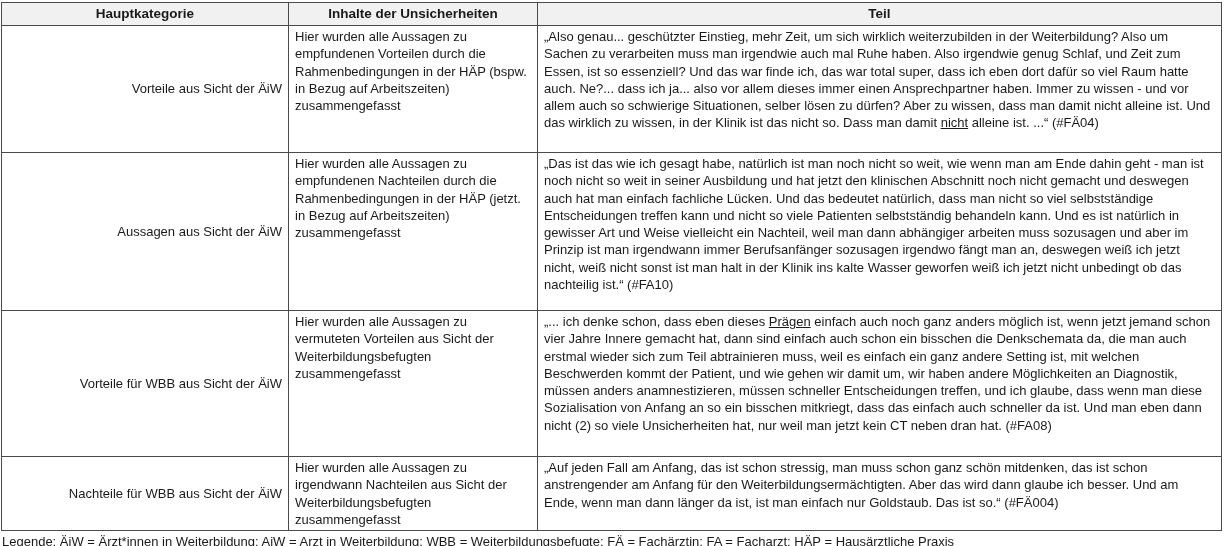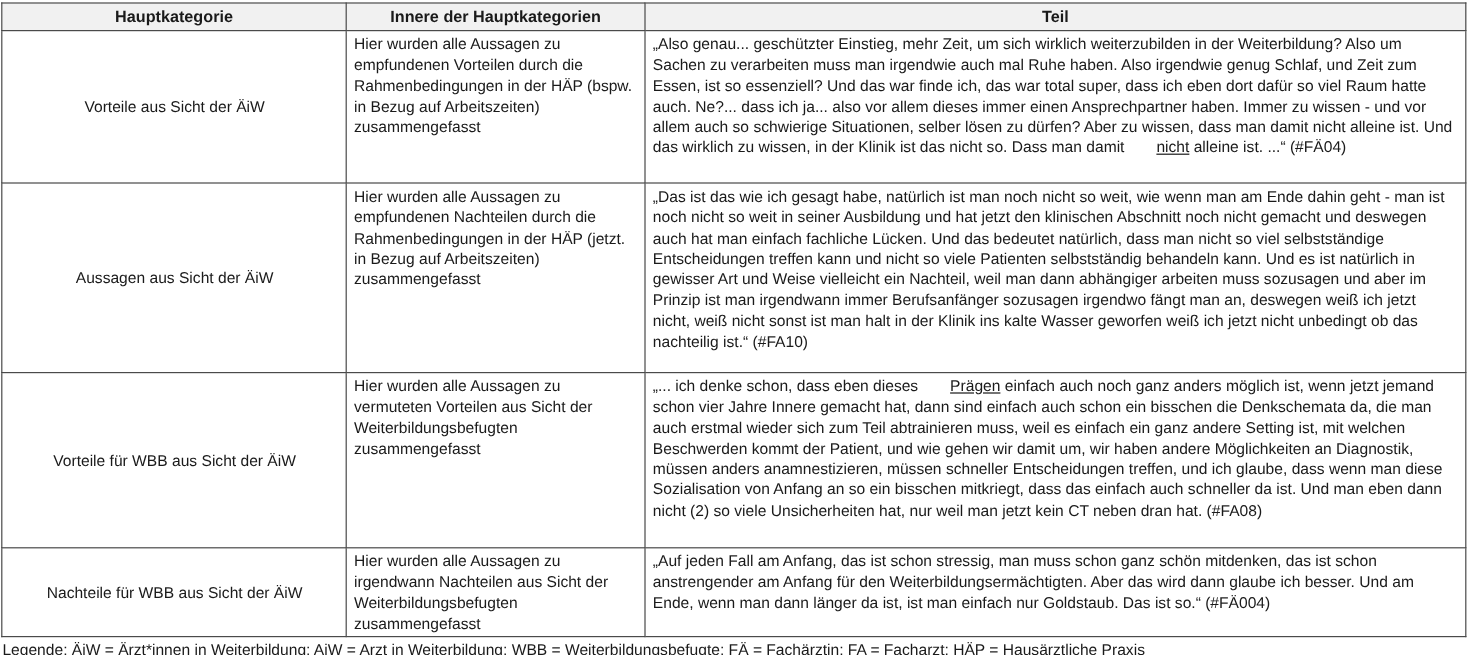--- a/index.html
+++ b/index.html
@@ -34,57 +34,57 @@
     font-weight: bold;
     font-size: 13.5px;
     text-align: center;
     height: 23px;
     padding: 2px 4px;
   }
   col.c1 { width: 287px; }
   col.c2 { width: 249px; }
   td.cat-cell {
     vertical-align: middle;
-    text-align: center;
+    text-align: right;
     padding: 2px 6px 2px 7px;
   }
   td.content-cell {
     vertical-align: top;
     padding: 2px 8px 2px 6px;
   }
   td.quote-cell {
     vertical-align: top;
     padding: 2px 8px 2px 6px;
   }
   tr.row-0 { height: 127px; }
   tr.row-1 { height: 158px; }
   tr.row-2 { height: 146px; }
   tr.row-3 { height: 68px; }
   .legend {
     font-size: 13px;
     line-height: 17px;
     margin: 2px 0 0 1px;
     white-space: nowrap;
   }
-  .u { text-decoration: underline; margin-left: 23px; }
+  .u { text-decoration: underline; }
 </style>
 </head>
 <body>
 
 <div class="page">
   <table class="cat-table">
     <colgroup>
       <col class="c1">
       <col class="c2">
       <col class="c3">
     </colgroup>
     <thead>
       <tr>
         <th>Hauptkategorie</th>
-        <th>Innere der Hauptkategorien</th>
+        <th>Inhalte der Unsicherheiten</th>
         <th>Teil</th>
       </tr>
     </thead>
     <tbody>
       <tr class="row-0">
         <td class="cat-cell">Vorteile aus Sicht der ÄiW</td>
         <td class="content-cell">Hier wurden alle Aussagen zu empfundenen Vorteilen durch die Rahmenbedingungen in der HÄP (bspw. in Bezug auf Arbeitszeiten) zusammengefasst</td>
         <td class="quote-cell"><span>„Also genau... geschützter Einstieg, mehr Zeit, um sich wirklich weiterzubilden in der Weiterbildung? Also um Sachen zu verarbeiten muss man irgendwie auch mal Ruhe haben. Also irgendwie genug Schlaf, und Zeit zum Essen, ist so essenziell? Und das war finde ich, das war total super, dass ich eben dort dafür so viel Raum hatte auch. Ne?... dass ich ja... also vor allem dieses immer einen Ansprechpartner haben. Immer zu wissen - und vor allem auch so schwierige Situationen, selber lösen zu dürfen? Aber zu wissen, dass man damit nicht alleine ist. Und das wirklich zu wissen, in der Klinik ist das nicht so. Dass man damit </span><span class="u">nicht</span><span> alleine ist. ...“ (#FÄ04)</span></td>
       </tr>
       <tr class="row-1">

